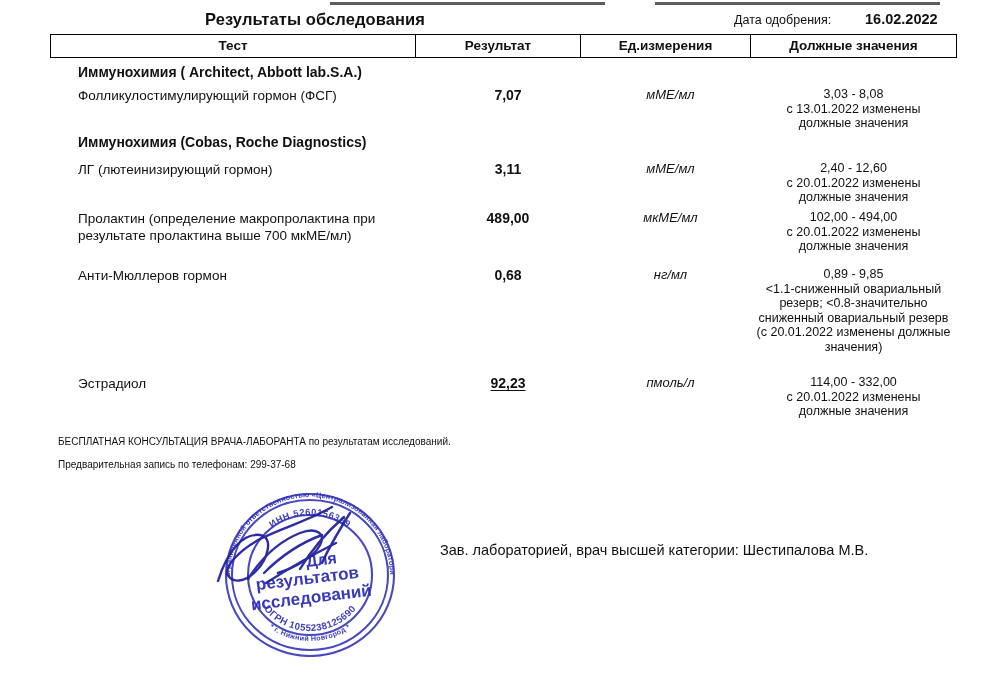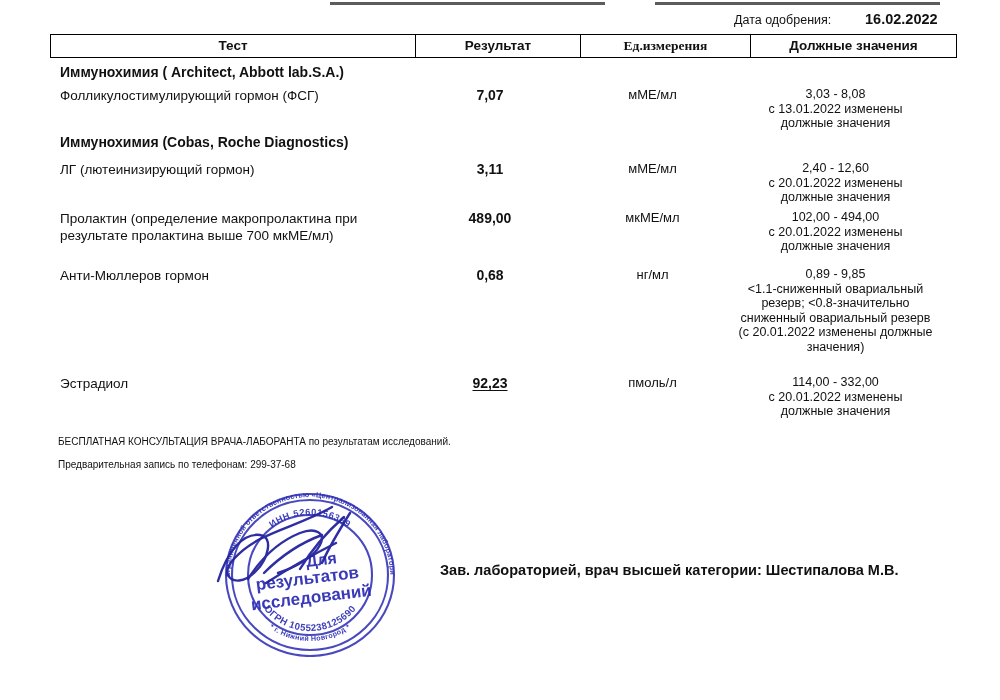--- a/index.html
+++ b/index.html
@@ -75,27 +75,27 @@
     border: 1.4px solid #000;
     height: 20px;
     font-size: 13.5px;
     font-weight: 700;
     text-align: center;
     padding: 1px 2px;
     line-height: 1.05;
   }
   .col-test    { width: 360px; }
   .col-result  { width: 160px; }
-  .col-units   { width: 165px; font-family: Liberation Serif, serif; }
+  .col-units   { width: 165px; }
   .col-ref     { width: 201px; }
 
   .tbody-area {
     position: absolute;
     top: 58px;
-    left: 50px;
+    left: 68px;
     width: 886px;
     height: 360px;
   }
 
   .row {
     position: absolute;
     left: 0;
     width: 886px;
   }
   .cell-test {
@@ -126,20 +126,21 @@
     text-underline-offset: 2px;
     margin-top: 33px;
   }
   .cell-units {
     position: absolute;
     left: 520px;
     top: 0;
     width: 165px;
     text-align: center;
     font-size: 13px;
+    font-style: italic;
   }
   .cell-ref {
     position: absolute;
     left: 685px;
     top: 0;
     width: 201px;
     text-align: center;
     font-size: 12.5px;
     line-height: 14.5px;
   }
@@ -152,43 +153,44 @@
     white-space: nowrap;
   }
   .notice-1 { top: 436px; }
   .notice-2 { top: 459px; }
   .notice-caps { font-weight: 400; }
 
   
   .signature-line {
     position: absolute;
     left: 440px;
-    top: 562px;
+    top: 542px;
     font-size: 14.5px;
-    font-weight: 700;
+    font-weight: 400;
     white-space: nowrap;
   }
 
   
   .stamp {
     position: absolute;
     left: 204px;
     top: 487px;
     width: 212px;
     height: 170px;
   }
   .stamp svg { display: block; width: 212px; height: 170px; }
 </style>
 </head>
 <body>
 
 <div class="top-frag a"></div>
 <div class="top-frag b"></div>
 
 <div class="doc-head">
+  <div class="doc-title">Результаты обследования</div>
   <div class="approve-label">Дата одобрения:</div>
   <div class="approve-date">16.02.2022</div>
 </div>
 
 <table class="results-table">
   <thead>
     <tr>
       <th class="col-test">Тест</th>
       <th class="col-result">Результат</th>
       <th class="col-units">Ед.измерения</th>

